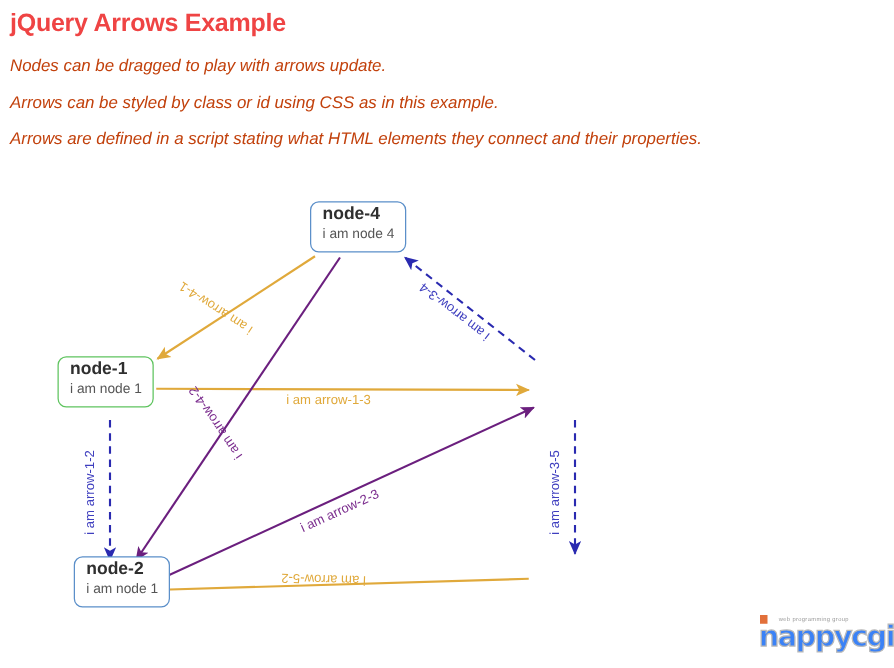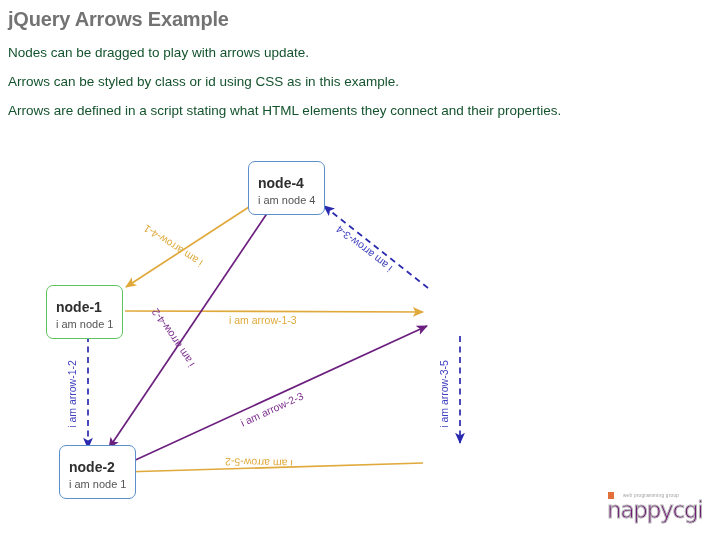--- a/index.html
+++ b/index.html
@@ -19,30 +19,31 @@
   
   #header {
     position: absolute;
     left: 8px;
     top: 4px;
     width: 700px;
   }
   #page-title {
     font-size: 20px;
     font-weight: bold;
-    color: #737373;
+    color: #ef4444;
     letter-spacing: -0.2px;
     margin: 0 0 4px 0;
     line-height: 30px;
   }
   .intro-line {
     font-size: 13.5px;
-    color: #14532d;
+    color: #c2410c;
     line-height: 29px;
     white-space: nowrap;
+    font-style: italic;
   }
 
   
   #diagram {
     position: absolute;
     left: 0;
     top: 140px;
     width: 715px;
     height: 394px;
   }
@@ -54,21 +55,21 @@
     height: 394px;
   }
 
   
   .node {
     position: absolute;
     box-sizing: border-box;
     border: 1.6px solid #888;
     border-radius: 7px;
     background: #ffffff;
-    padding: 13px 9px 6px 9px;
+    padding: 0 9px 6px 9px;
     z-index: 5;
     cursor: move;
     white-space: nowrap;
   }
   .node-title {
     font-size: 14px;
     font-weight: bold;
     color: #2f2f2f;
     line-height: 17px;
   }
@@ -118,23 +119,23 @@
     align-items: center;
   }
   #logo-swatch {
     width: 6px;
     height: 7px;
     background: #e2703a;
     margin-left: 1px;
   }
   #logo-wordmark {
     font-size: 23px;
-    font-weight: normal;
+    font-weight: bold;
     letter-spacing: -1.2px;
-    color: #701a75;
+    color: #3b82f6;
     -webkit-text-stroke: 1px #b9b9b9;
     line-height: 25px;
     margin-top: -1px;
     font-family: "DejaVu Sans", sans-serif;
   }
 </style>
 </head>
 <body>
 
 <div id="header">

